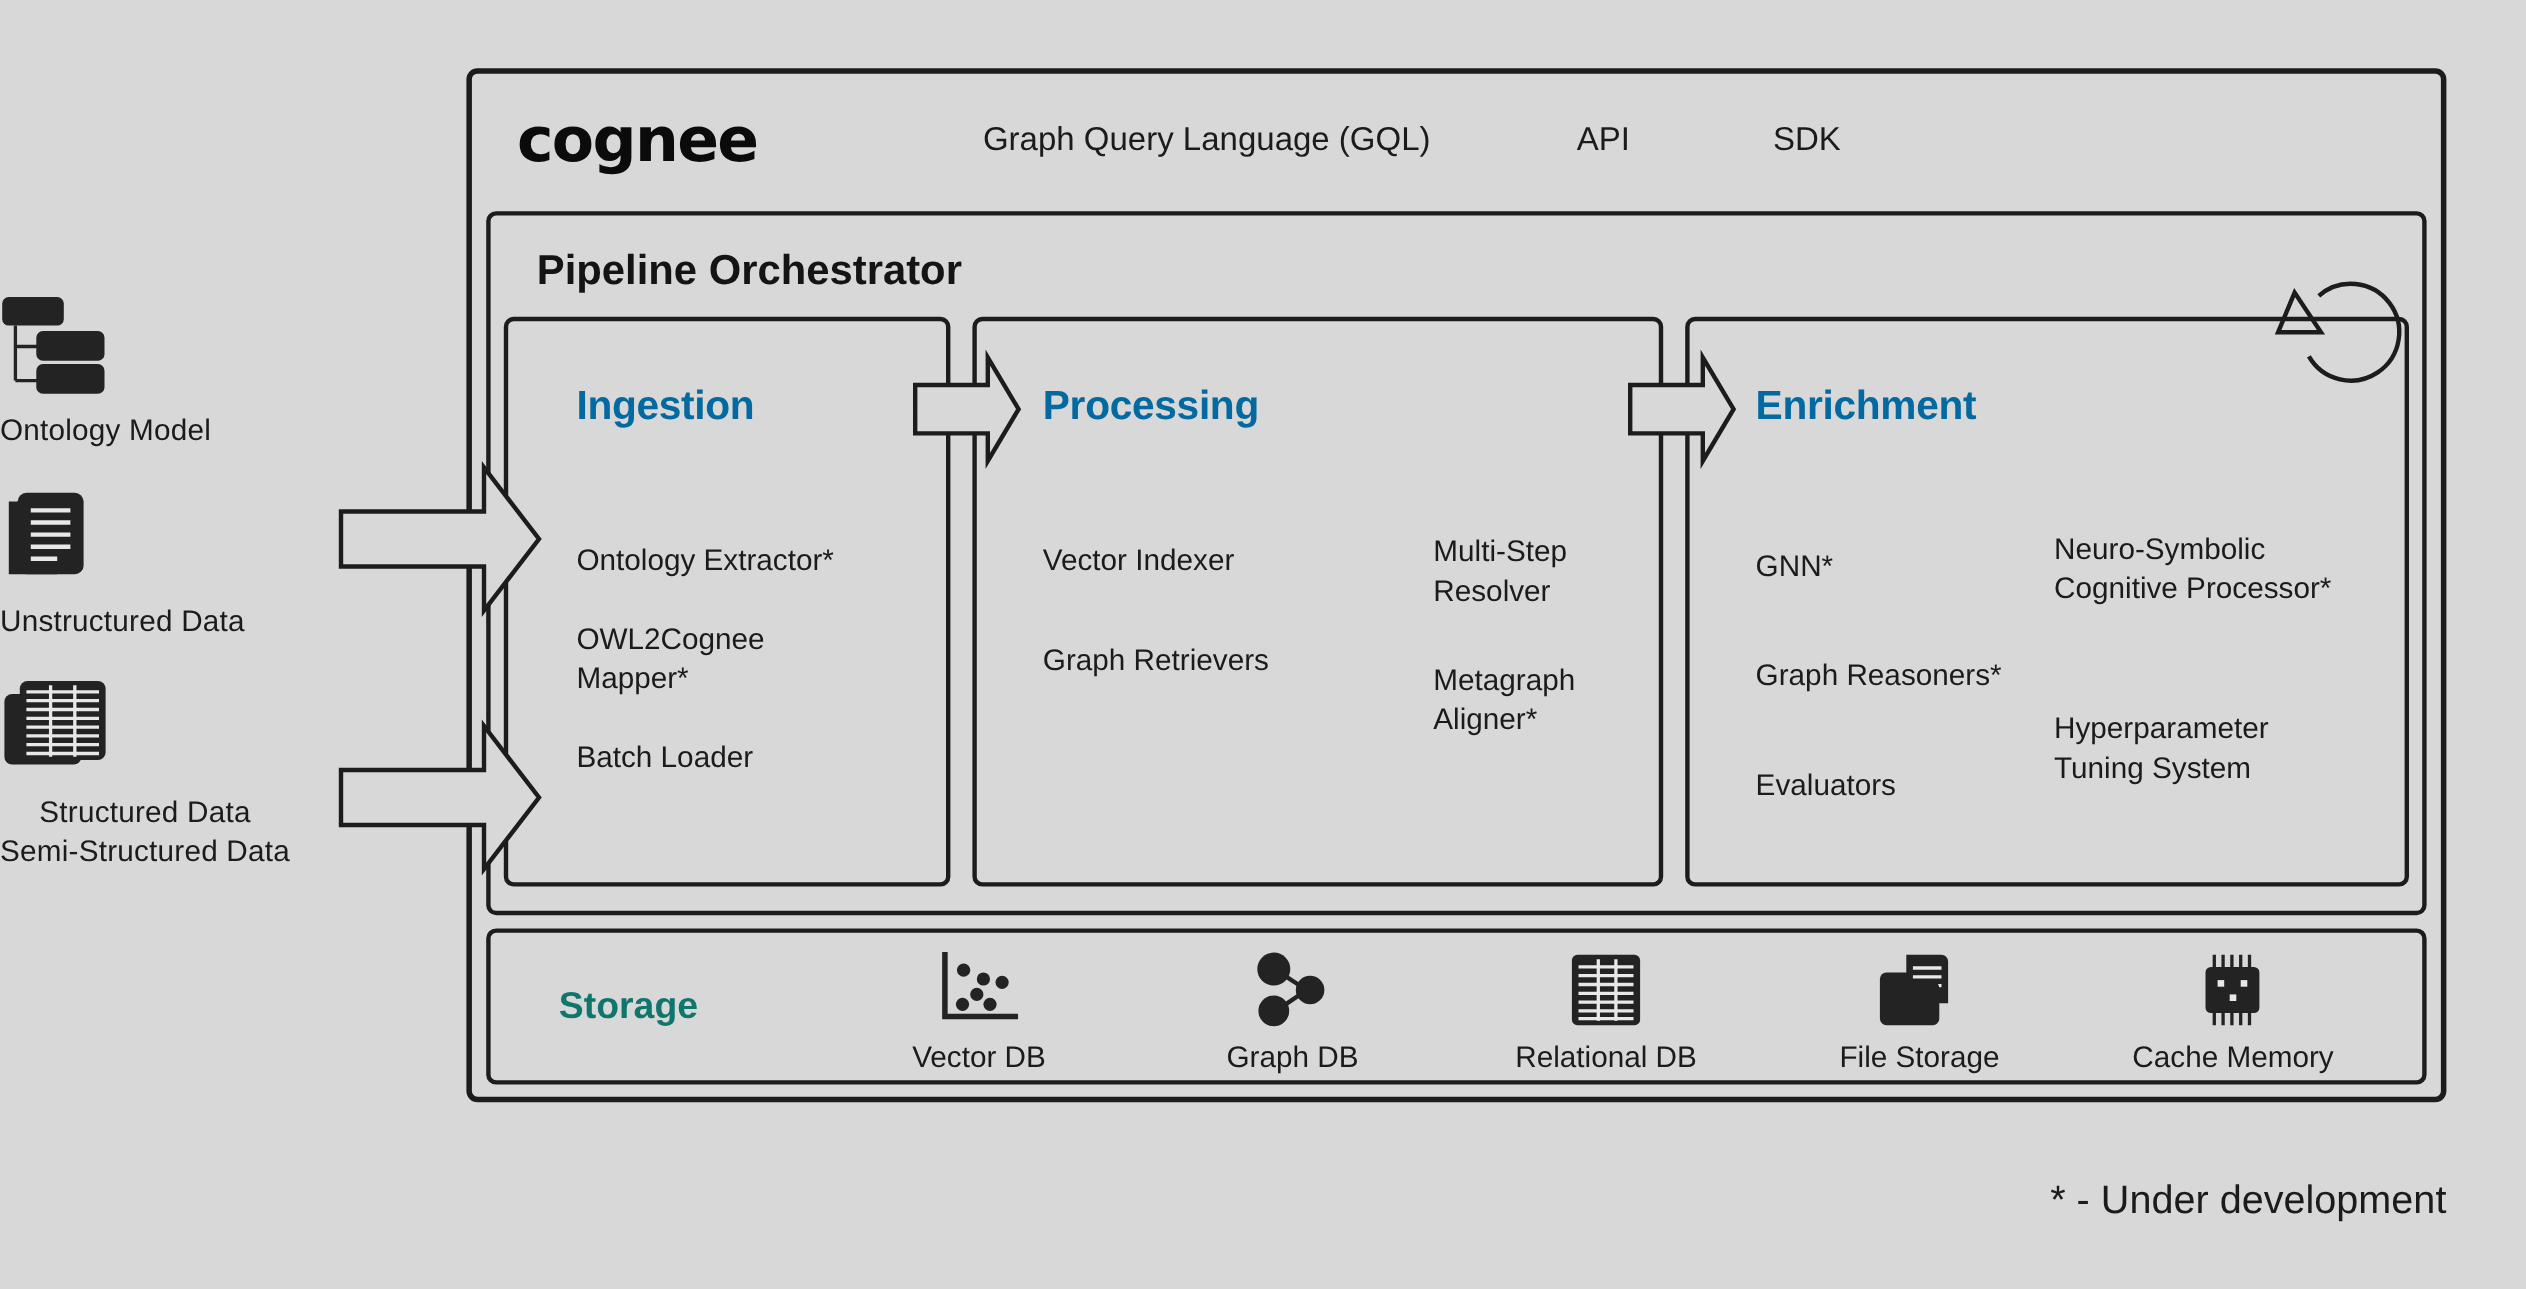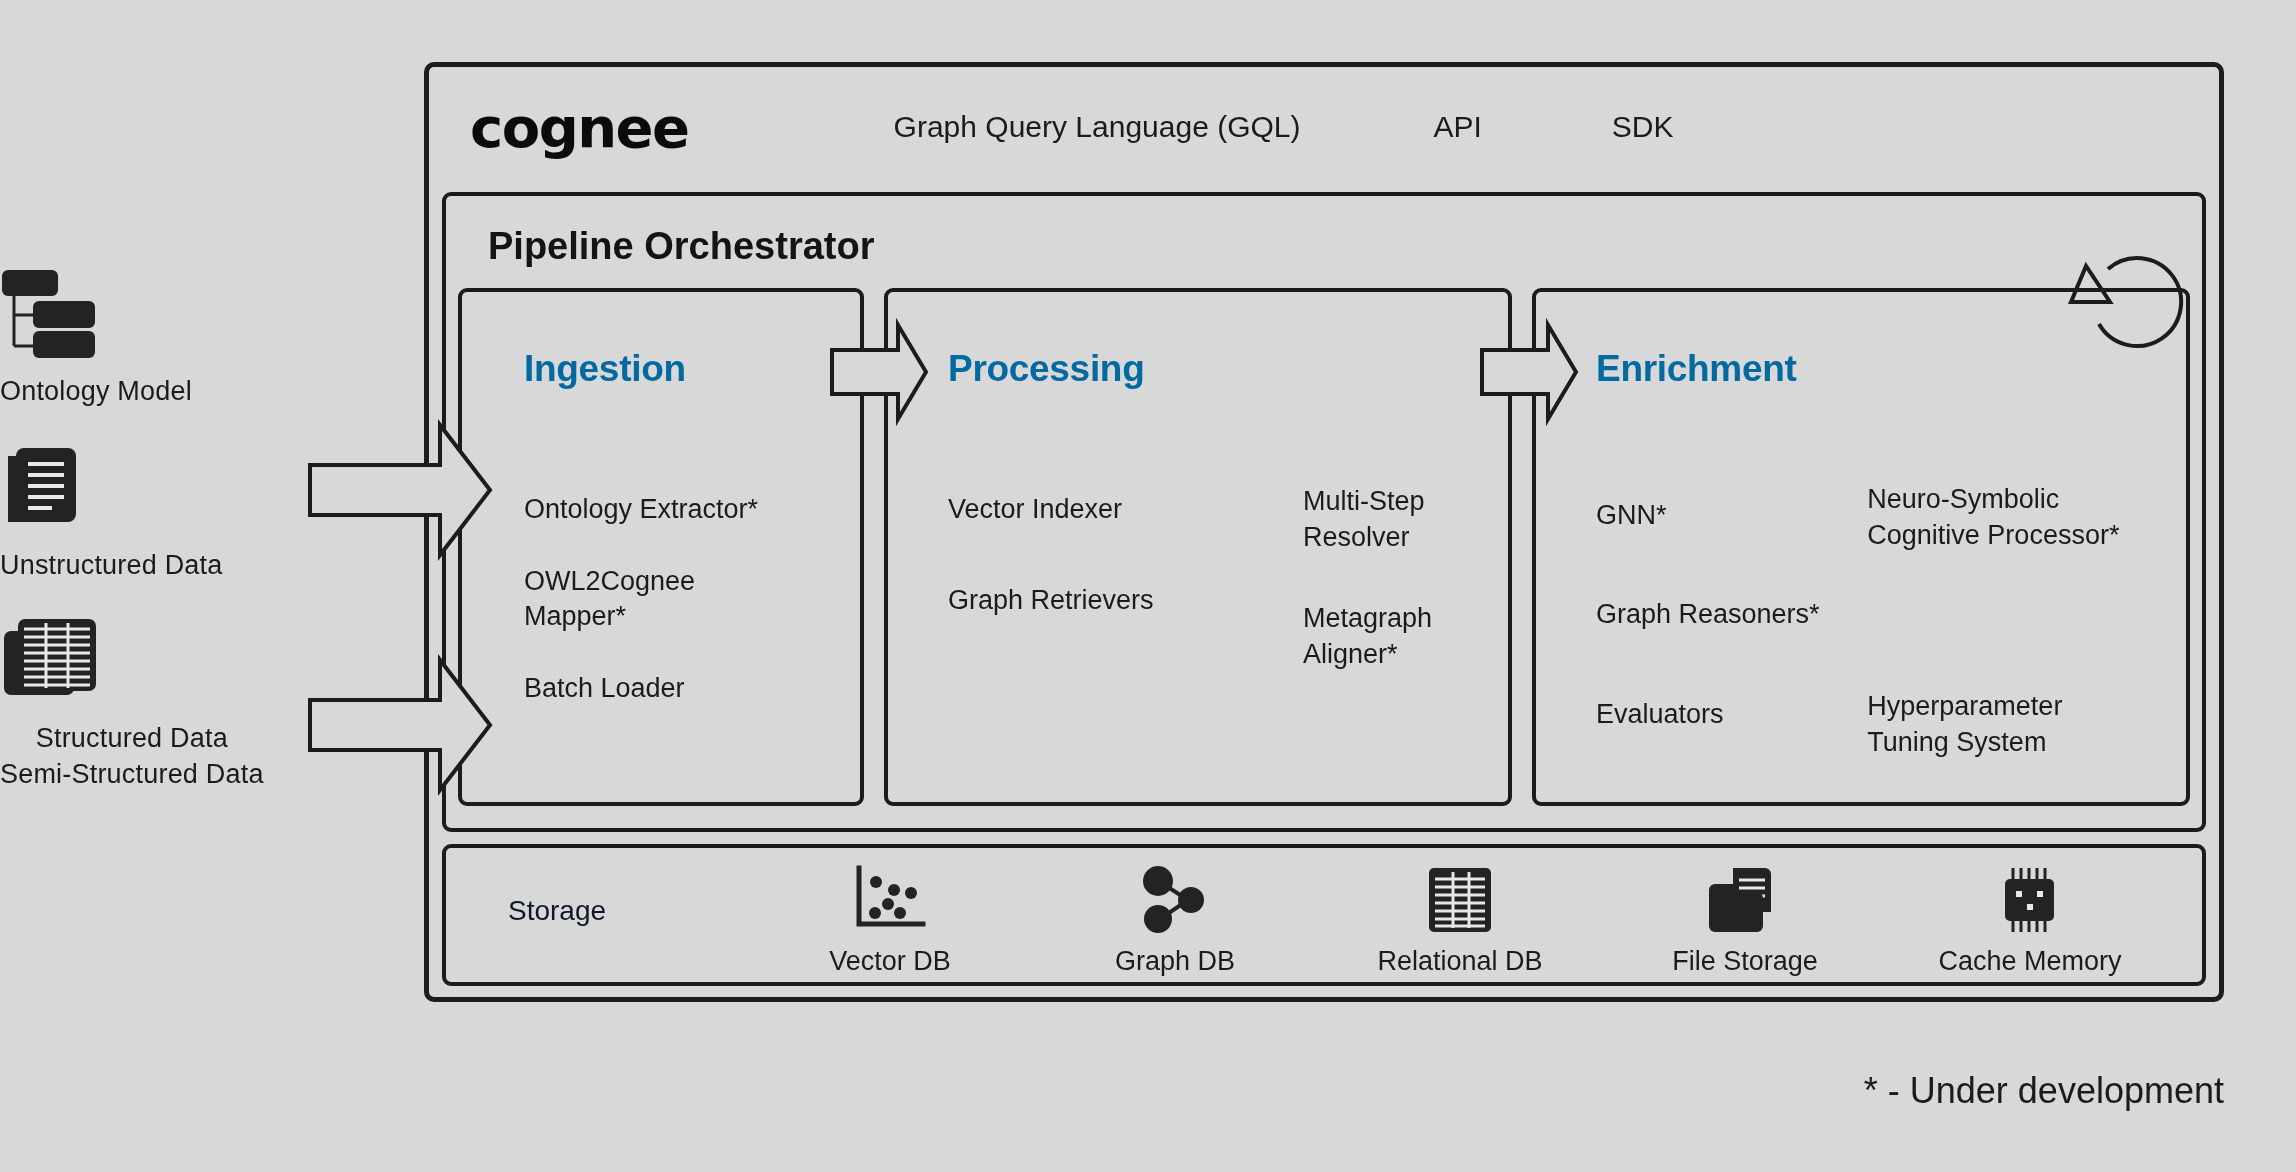--- a/index.html
+++ b/index.html
@@ -143,21 +143,21 @@
   #items-processing .col-a { width: 355px; }
   #items-processing .col-a .item { margin-bottom: 55px; }
   #items-processing .col-b { width: 185px; }
   #items-processing .col-b .item { margin-bottom: 28px; }
 
   
   #title-enrichment { left: 1596px; top: 348px; }
   #items-enrichment { left: 1596px; top: 482px; width: 580px; }
   #items-enrichment .col-a { width: 290px; }
   #items-enrichment .col-a .item { margin-bottom: 55px; }
-  #items-enrichment .col-b { width: 330px; gap: 44px; }
+  #items-enrichment .col-b { width: 330px; }
   #items-enrichment .col-b .item { margin-bottom: 28px; }
   #items-enrichment .col-a .item:nth-child(1) { margin-top: 16px; }
   #items-enrichment .col-a .item:nth-child(2) { margin-top: 8px; }
   #items-enrichment .col-a .item:nth-child(3) { margin-top: 10px; }
   #items-enrichment .col-b .item:nth-child(2) { margin-top: 64px; }
 
   #items-processing .col-b .item:nth-child(1) { margin-top: -8px; }
   #items-processing .col-b .item:nth-child(2) { margin-top: 18px; }
 
   
@@ -168,23 +168,23 @@
     width: 1764px;
     height: 142px;
     border: 4px solid #1c1c1c;
     border-radius: 9px;
     box-sizing: border-box;
   }
   .storage-title {
     position: absolute;
     left: 508px;
     top: 895px;
-    font-size: 28px;
-    font-weight: 400;
-    color: #0f172a;
+    font-size: 34px;
+    font-weight: 700;
+    color: #0f766e;
   }
   .storage-items {
     position: absolute;
     left: 760px;
     top: 862px;
     width: 1400px;
     display: flex;
     justify-content: space-between;
   }
   .storage-item {

